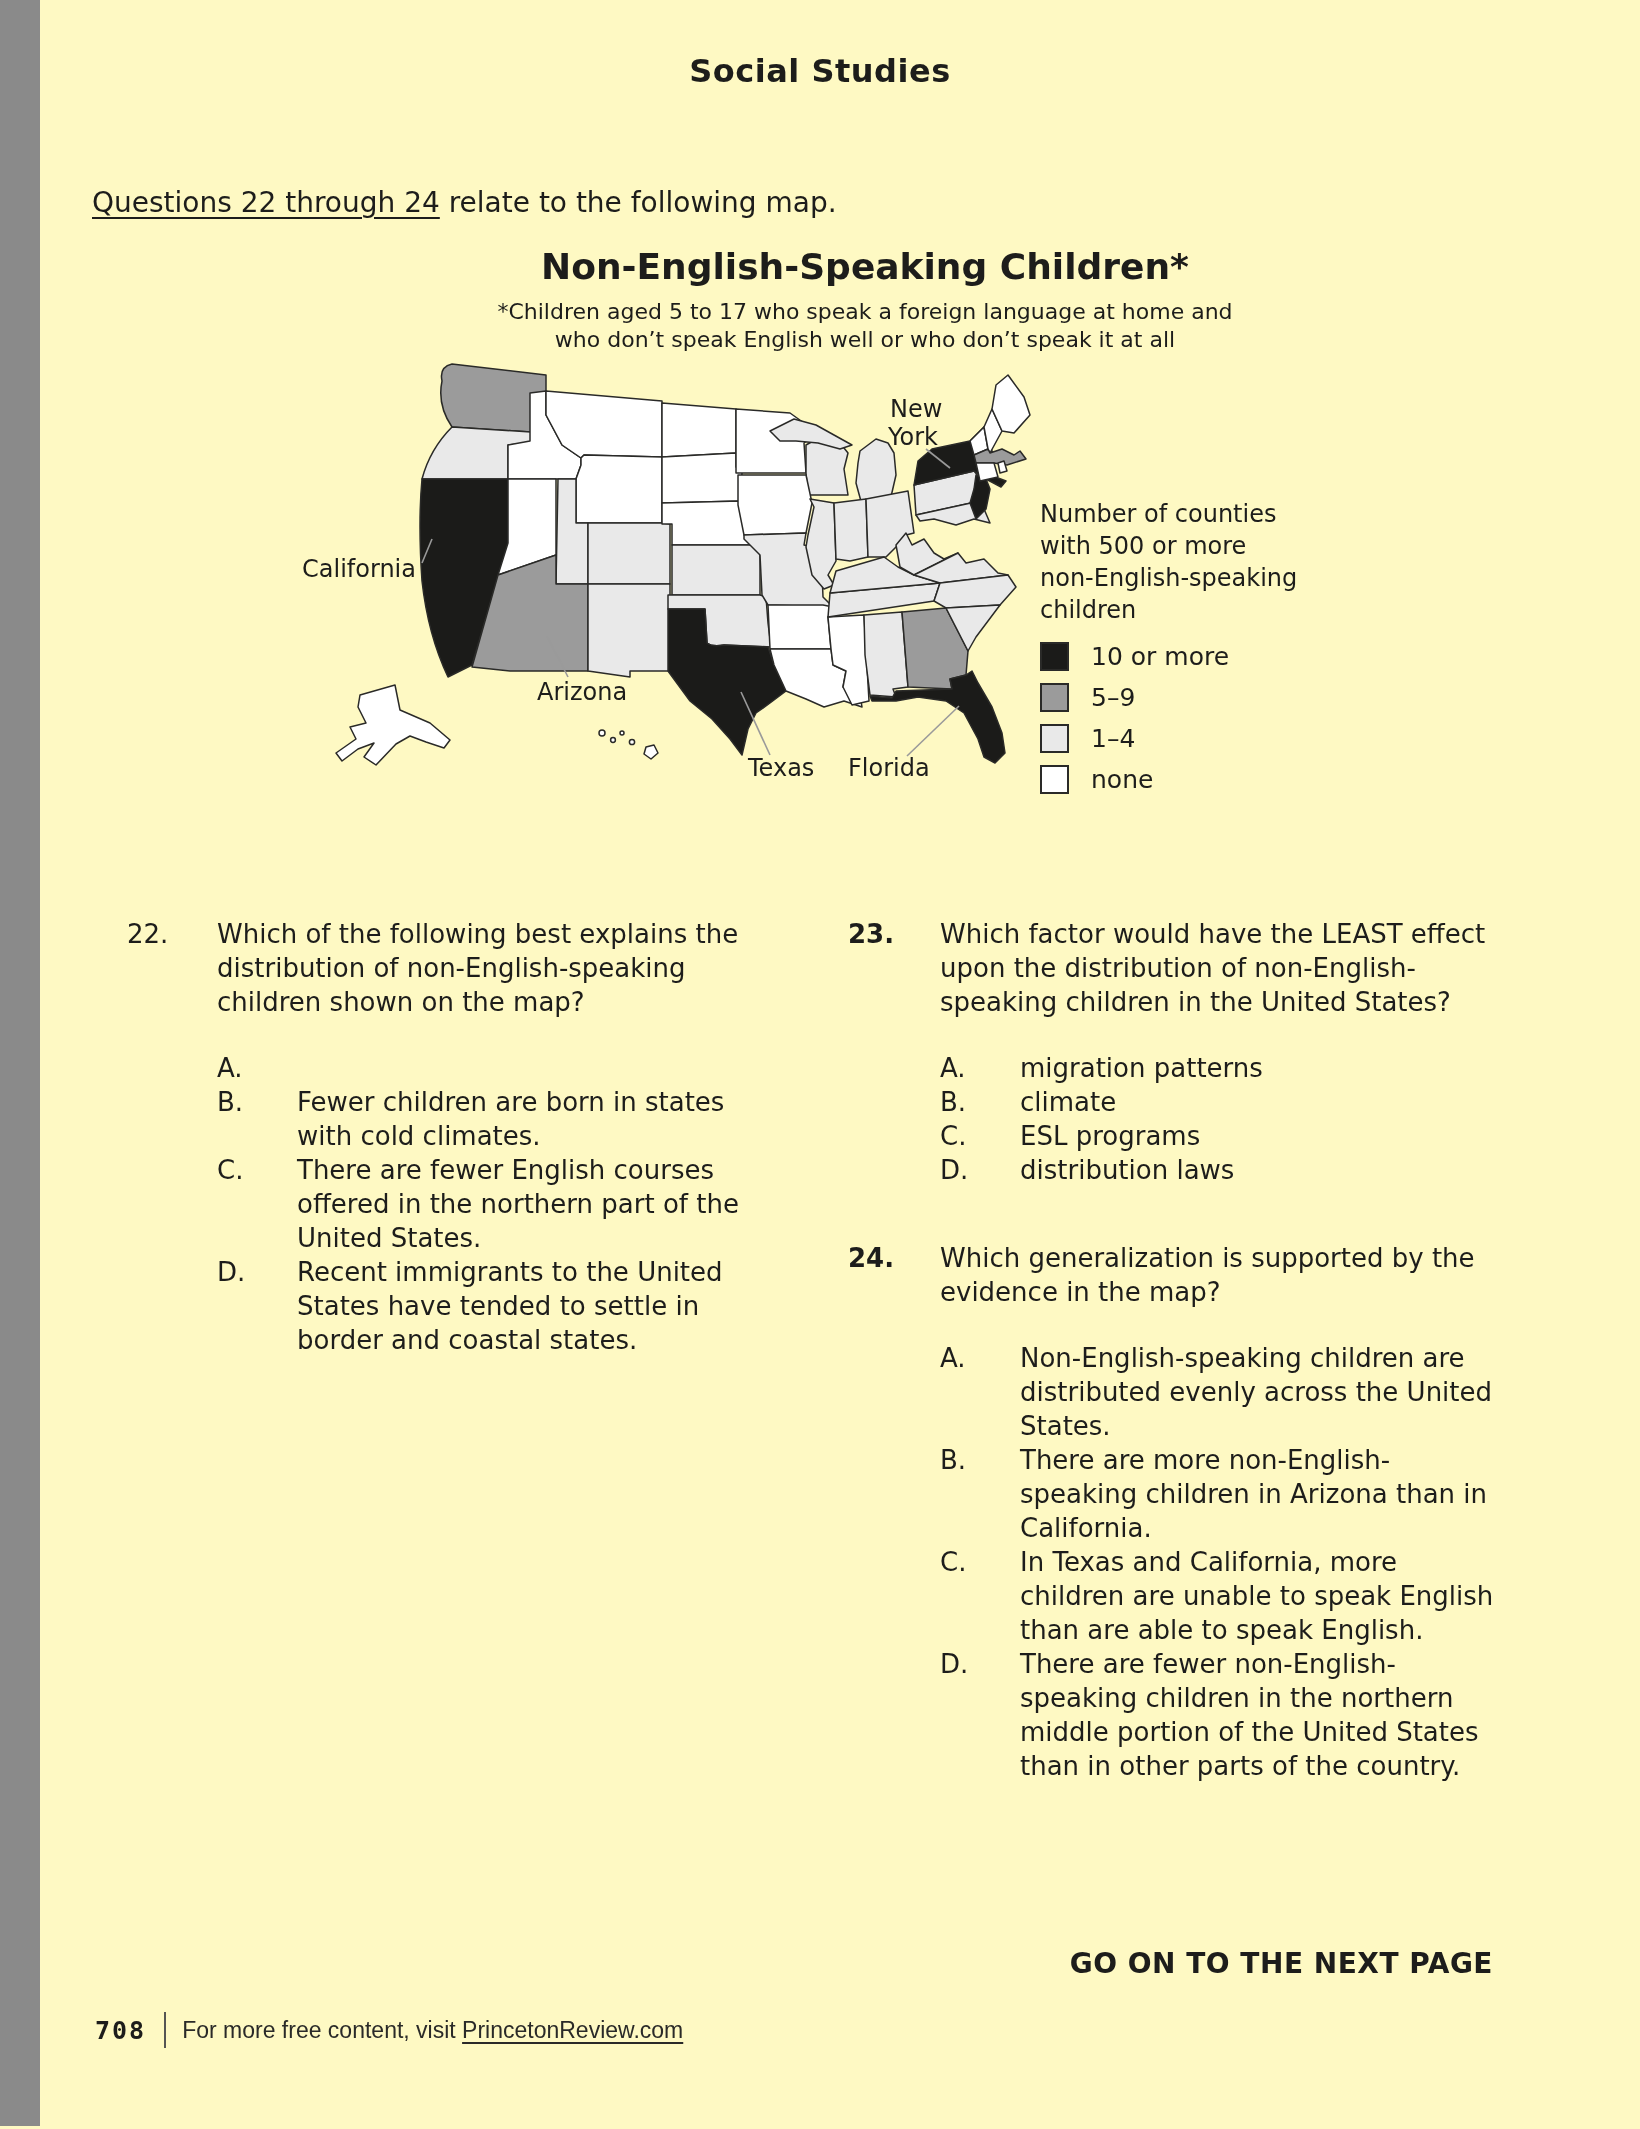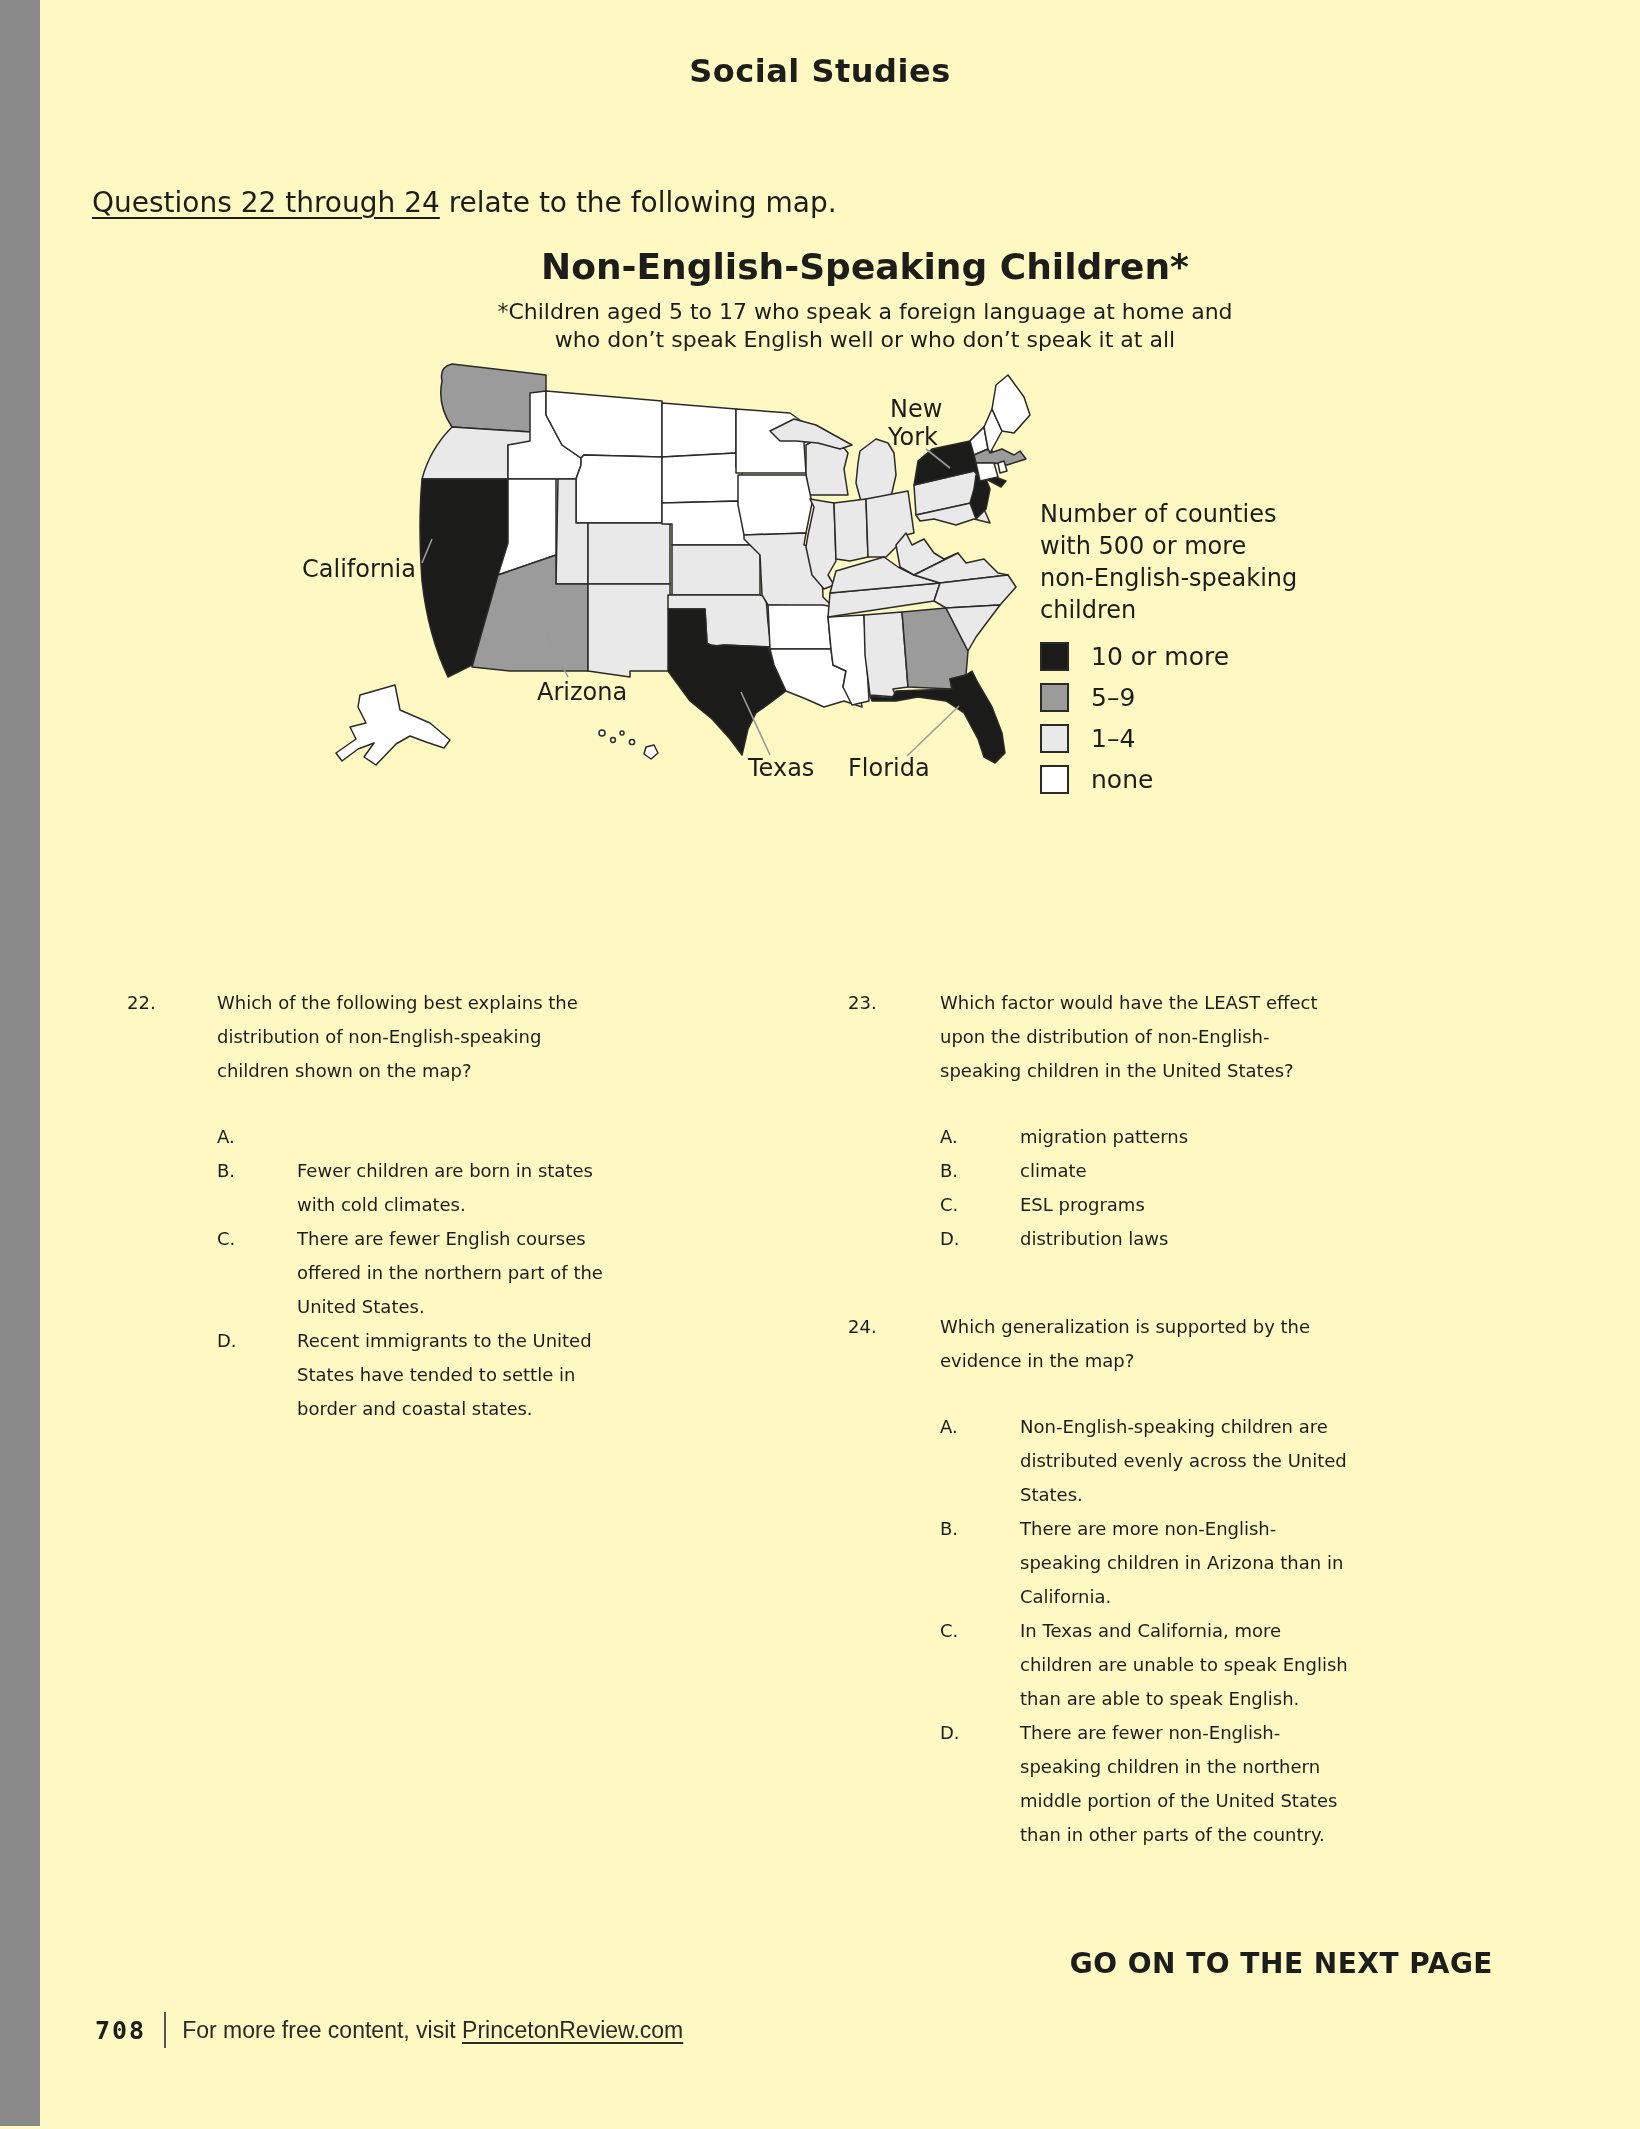--- a/index.html
+++ b/index.html
@@ -26,26 +26,26 @@
   #map-svg text { font-family:"DejaVu Sans", sans-serif; font-size:24px; fill:#1d1d1b;
                   stroke:none; }
 
   #legend { position:absolute; left:1040px; top:498px; width:320px; }
   #legend .legend-title { font-size:24px; line-height:32px; white-space:pre-line; }
   #legend .legend-rows { margin-top:16px; }
   #legend .legend-row { display:flex; align-items:center; margin-bottom:12px; }
   #legend .swatch { width:29px; height:29px; border:2px solid #2a2a28; margin-right:22px; flex:none; }
   #legend .legend-label { font-size:25px; }
 
-  .q-col { position:absolute; top:986px; font-size:18px; line-height:34px; }
+  .q-col { position:absolute; top:917px; font-size:26px; line-height:34px; }
   #q-col-1 { left:127px; width:680px; }
   #q-col-2 { left:848px; width:700px; }
   .question { display:flex; }
   .q-num { width:90px; flex:none; }
-  #q-col-2 .q-num { width:92px; }
+  #q-col-2 .q-num { width:92px;font-weight:bold; }
   .q-stem { white-space:pre-line; }
   .options { margin-top:32px; margin-bottom:54px; }
   .q-block:last-child .options { margin-bottom:0; }
   .option { display:flex; margin-left:90px; }
   #q-col-2 .option { margin-left:92px; }
   .opt-letter { width:80px; flex:none; }
   .opt-text { white-space:pre-line; }
 
   #go-on { position:absolute; right:147px; top:1903px; font-size:28px; font-weight:bold;
            letter-spacing:0.5px;margin-top:44px; }

